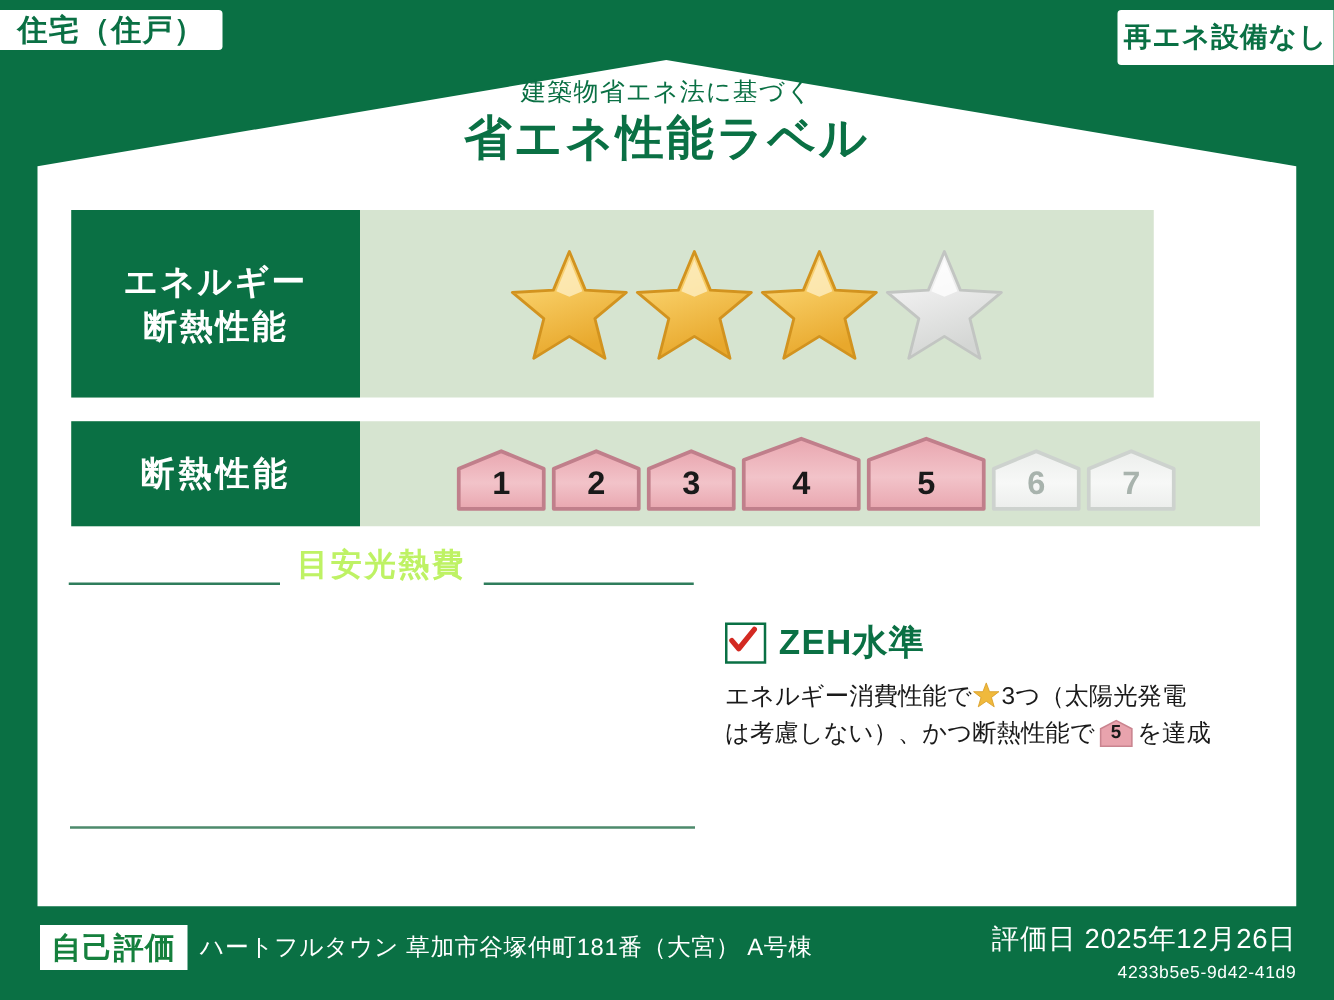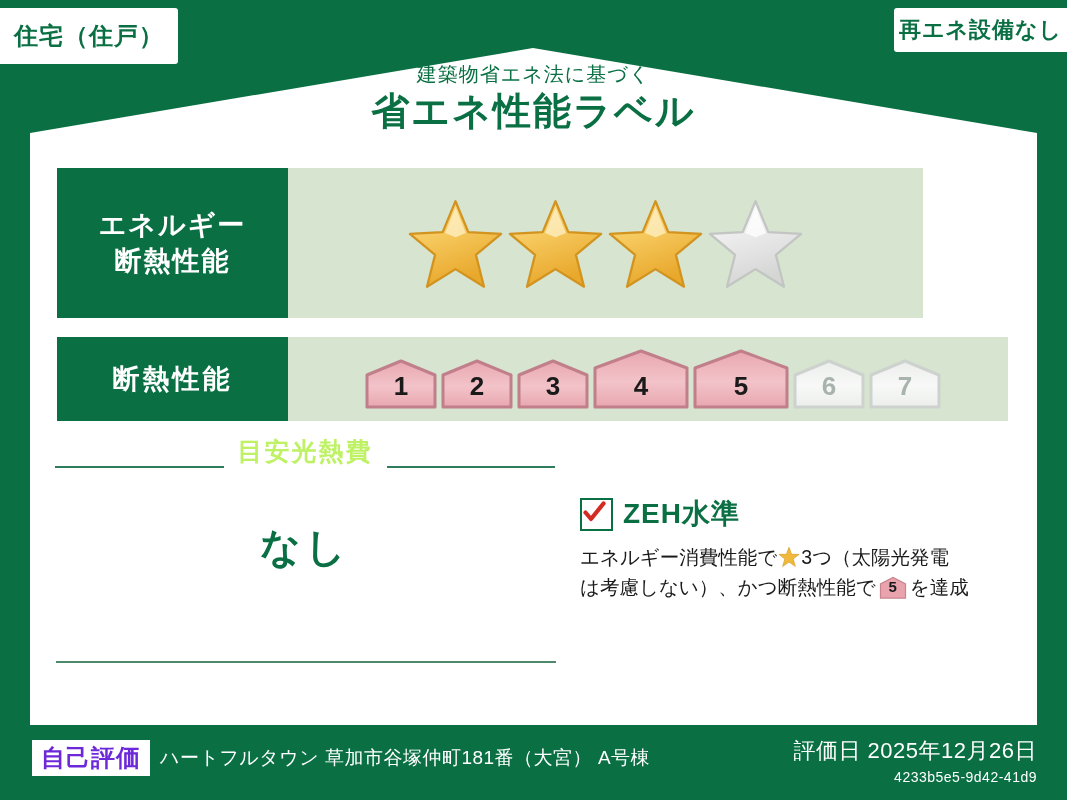--- a/index.html
+++ b/index.html
@@ -27,21 +27,21 @@
   .corner-tag{
     position:absolute;
     background:#ffffff;
     color:#0a7044;
     font-weight:bold;
     display:flex;align-items:center;justify-content:center;
     letter-spacing:1px;
   }
   #tag-house-type{
     left:0;top:8px;
-    width:178px;height:56px;
+    width:178px;height:32px;
     font-size:24px;
     border-radius:0 3px 3px 0;
   }
   #tag-renewable{
     right:0;top:8px;
     width:173px;height:44px;
     font-size:22px;
     border-radius:3px 0 0 3px;
   }
 
@@ -205,21 +205,21 @@
     position:absolute;
     left:0;right:0;bottom:0;
     height:74px;
   }
   #footer-left{
     position:absolute;
     left:32px;top:14px;
     display:flex;align-items:center;gap:10px;
   }
   #footer-badge{
-    background:#ffffff;color:#6d28d9;
+    background:#ffffff;color:#15803d;
     font-size:24px;font-weight:bold;
     padding:2px 9px;
     letter-spacing:1px;
   }
   #footer-address{
     color:#ffffff;font-size:19px;letter-spacing:0.5px;
   }
   #footer-right{
     position:absolute;
     right:30px;top:10px;
@@ -405,21 +405,20 @@
           </span>
         </div>
     </div>
   </div>
 
   <div id="utility-header">
     <span class="rule"></span>
     <span id="utility-header-text">目安光熱費</span>
     <span class="rule"></span>
   </div>
-  <div id="utility-value">なし</div>
   <div id="utility-underline"></div>
 
   <div id="zeh-block">
     <div id="zeh-title-row">
       <span id="zeh-checkbox">
         <svg width="25" height="25" viewBox="0 0 25 25" xmlns="http://www.w3.org/2000/svg">
           <path d="M3.5,12.5 L9,19 L21.5,3.5" stroke="#d32a22" stroke-width="4.2" fill="none" stroke-linecap="round" stroke-linejoin="round"></path>
         </svg>
       </span>
       <span id="zeh-title">ZEH水準</span>

